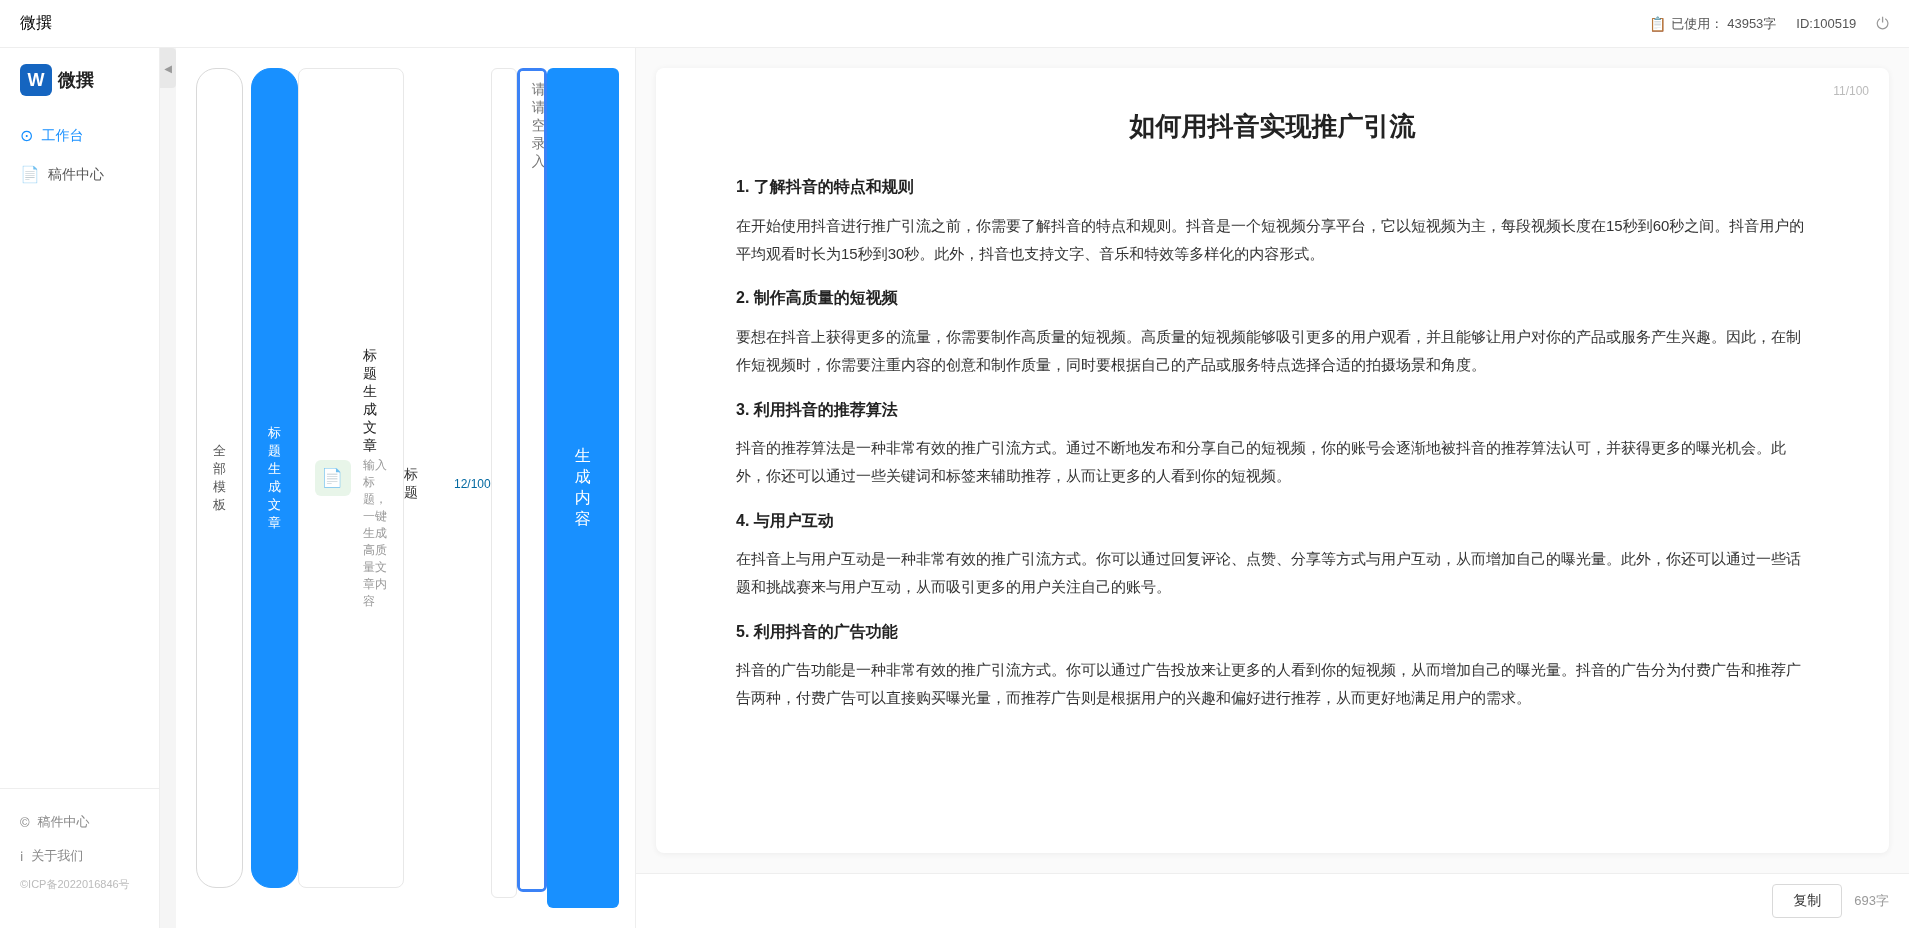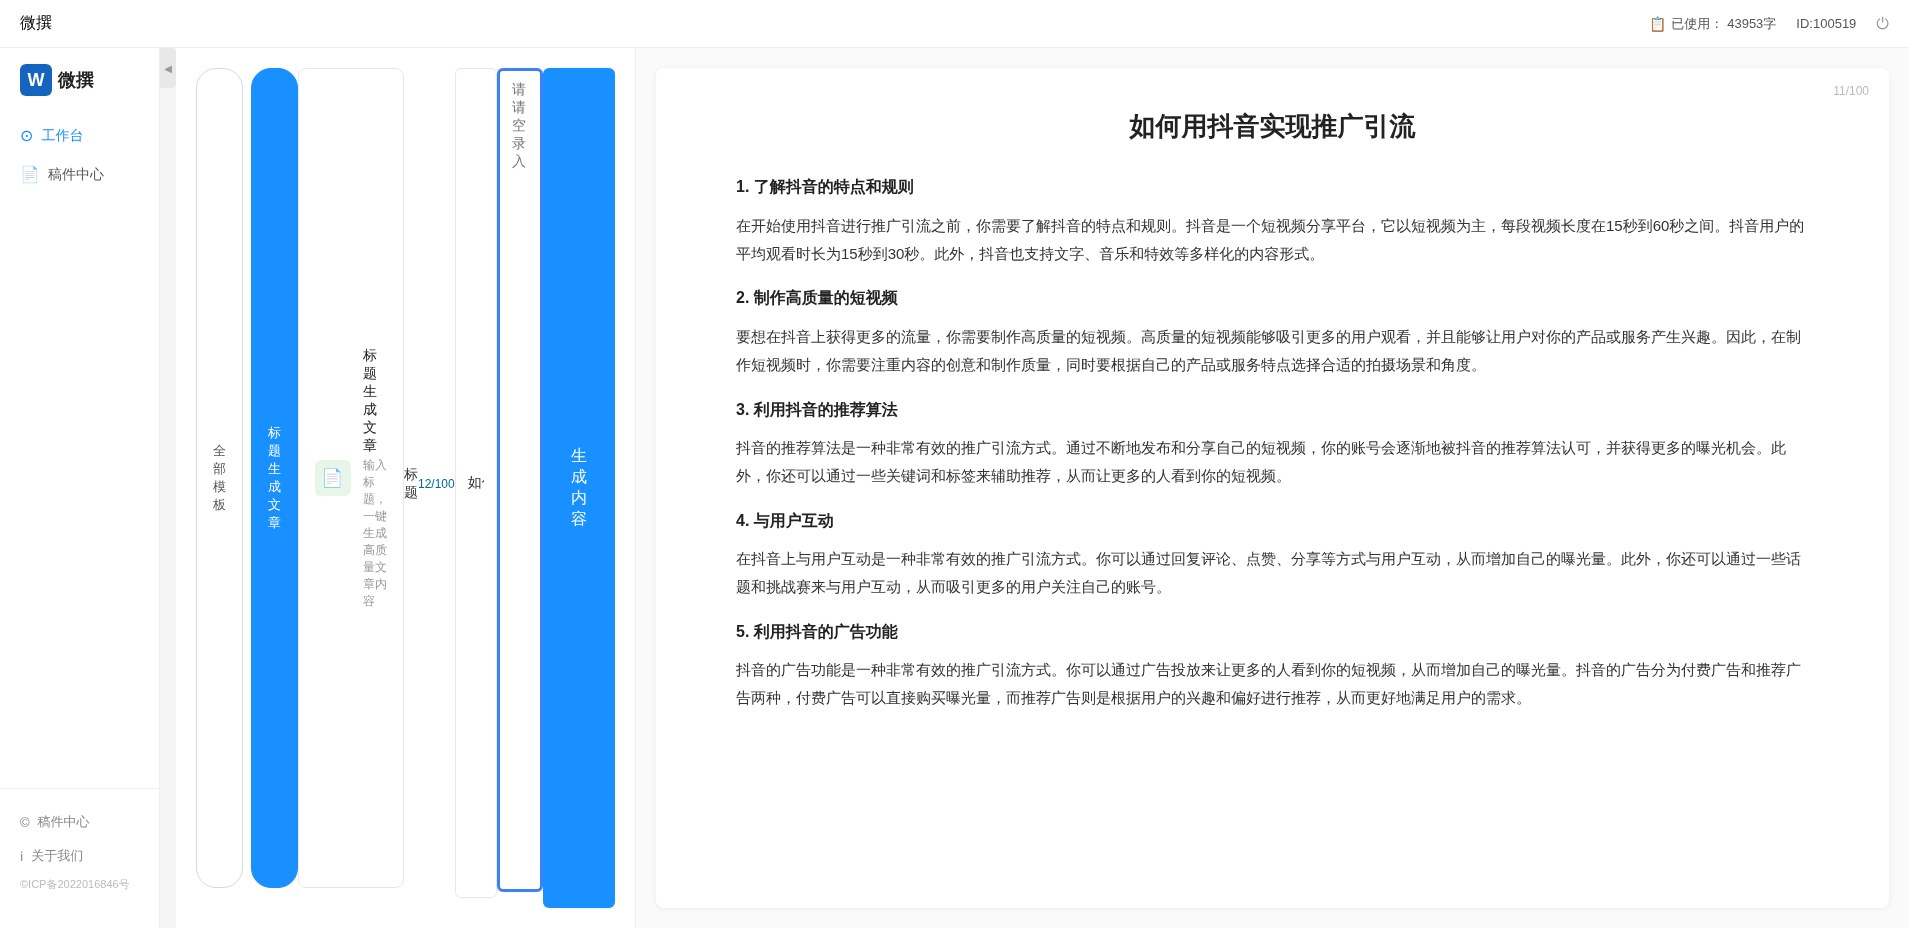--- a/index.html
+++ b/index.html
@@ -132,20 +132,21 @@
       font-size: 18px;
     }
     .template-card-info { flex: 1; }
     .template-card-title { font-size: 14px; font-weight: 500; color: #222; margin-bottom: 2px; }
     .template-card-desc { font-size: 12px; color: #999; }
 
     
     .form-label-row {
       display: flex; justify-content: space-between; align-items: center;
       margin-bottom: 8px;
+      gap: 36px;
     }
     .form-label { font-size: 14px; color: #333; font-weight: 500; }
     .form-count { font-size: 12px; color: #0369a1; }
     .form-input {
       width: 100%;
       border: 1px solid #e8e8e8;
       border-radius: 6px;
       padding: 10px 12px;
       font-size: 14px;
       color: #333;
@@ -355,16 +356,20 @@
             <p>要想在抖音上获得更多的流量，你需要制作高质量的短视频。高质量的短视频能够吸引更多的用户观看，并且能够让用户对你的产品或服务产生兴趣。因此，在制作短视频时，你需要注重内容的创意和制作质量，同时要根据自己的产品或服务特点选择合适的拍摄场景和角度。</p>
             <div class="section-title">3.  利用抖音的推荐算法</div>
             <p>抖音的推荐算法是一种非常有效的推广引流方式。通过不断地发布和分享自己的短视频，你的账号会逐渐地被抖音的推荐算法认可，并获得更多的曝光机会。此外，你还可以通过一些关键词和标签来辅助推荐，从而让更多的人看到你的短视频。</p>
             <div class="section-title">4.  与用户互动</div>
             <p>在抖音上与用户互动是一种非常有效的推广引流方式。你可以通过回复评论、点赞、分享等方式与用户互动，从而增加自己的曝光量。此外，你还可以通过一些话题和挑战赛来与用户互动，从而吸引更多的用户关注自己的账号。</p>
             <div class="section-title">5.  利用抖音的广告功能</div>
             <p>抖音的广告功能是一种非常有效的推广引流方式。你可以通过广告投放来让更多的人看到你的短视频，从而增加自己的曝光量。抖音的广告分为付费广告和推荐广告两种，付费广告可以直接购买曝光量，而推荐广告则是根据用户的兴趣和偏好进行推荐，从而更好地满足用户的需求。</p>
           </div>
       </div>
 
+      <div class="article-bottom-bar">
+        <button class="btn-copy">复制</button>
+        <span class="word-count">693字</span>
+      </div>
     </div>
 
   </div>
 </div>
 
 </body></html>

